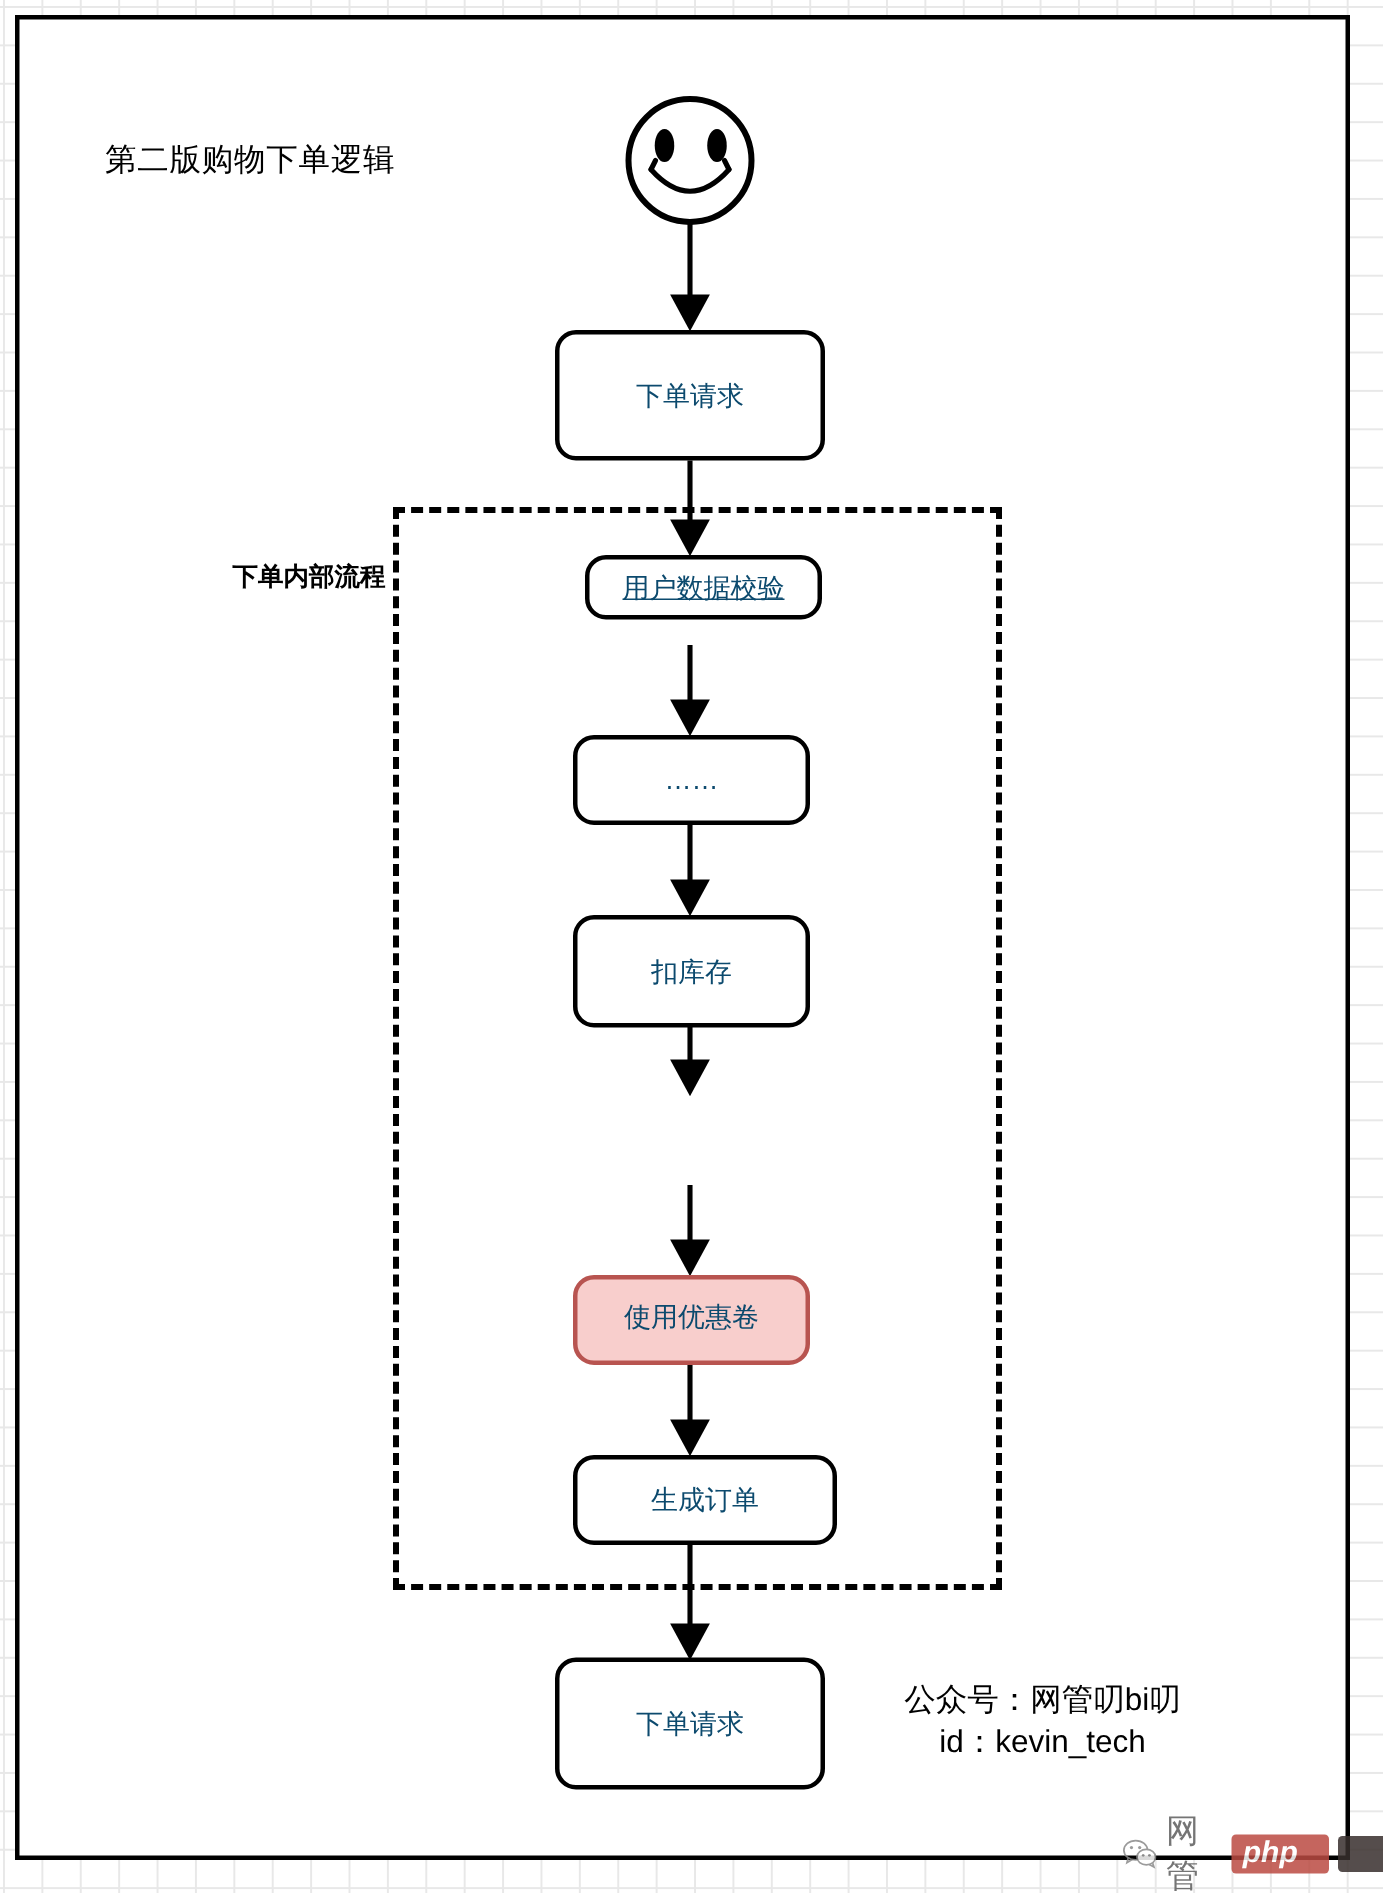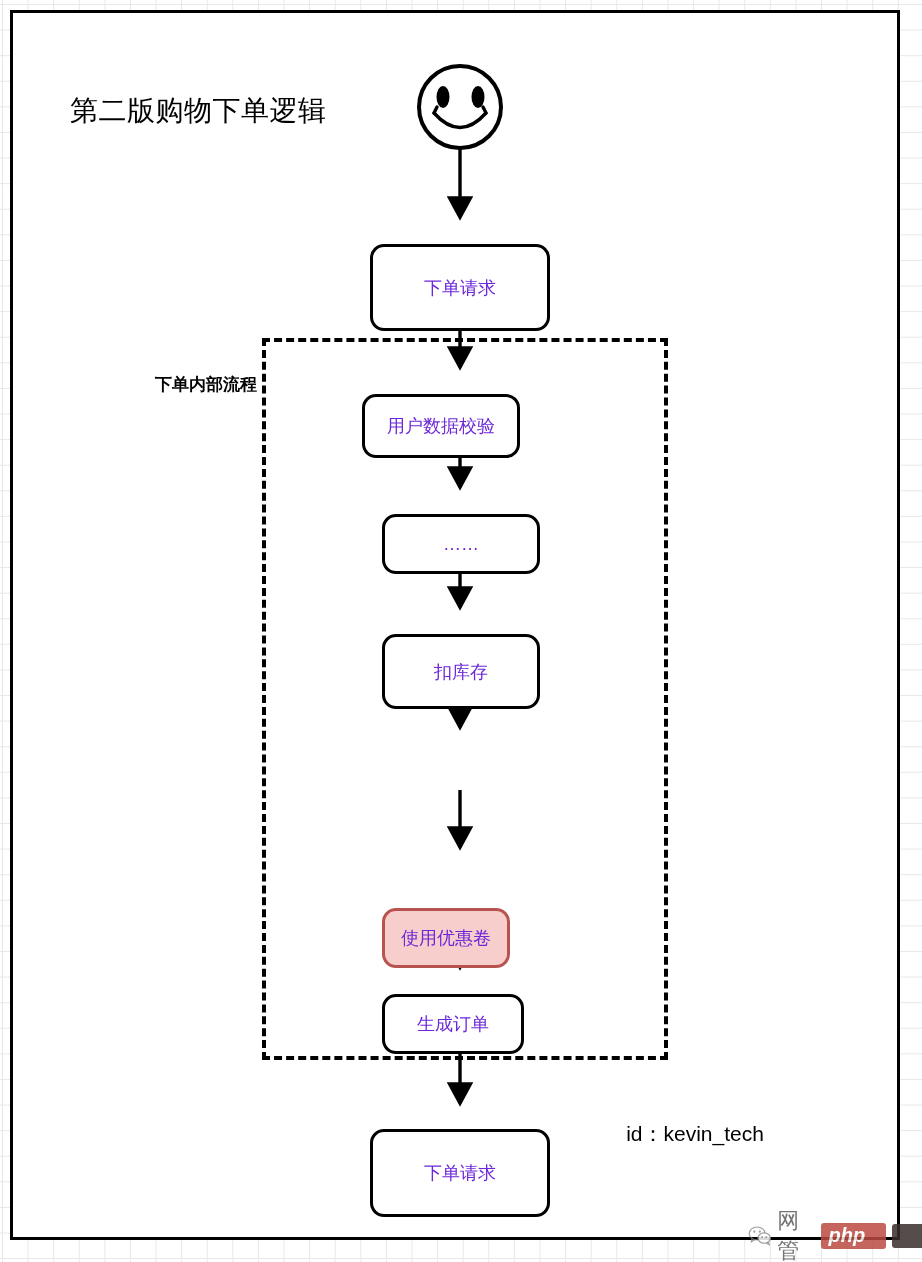--- a/index.html
+++ b/index.html
@@ -30,21 +30,21 @@
     background: #ffffff;
     border: 3px solid #000000;
     box-sizing: border-box;
   }
   .layer { position: absolute; left: 0; top: 0; width: 922px; height: 1262px; pointer-events: none; }
 
   .title-text {
     position: absolute;
     left: 70px;
     top: 92px;
-    font-size: 28px;
+    font-size: 21px;
     color: #000000;
     letter-spacing: 0.5px;
     white-space: nowrap;
   }
   .group-label {
     position: absolute;
     left: 155px;
     top: 373px;
     font-size: 17px;
     color: #000000;
@@ -55,23 +55,22 @@
   .node {
     position: absolute;
     box-sizing: border-box;
     border: 3px solid #000000;
     border-radius: 14px;
     background: #ffffff;
     display: flex;
     align-items: center;
     justify-content: center;
     font-size: 18px;
-    color: #6d28d9;
+    color: #0c4a6e;
     line-height: 1;
-    margin-top: 24px;
   }
   .node.red {
     background: #f8cecc;
     border-color: #b85450;
   }
 
   
   .dashed-box {
     position: absolute;
     left: 262px;
@@ -181,34 +180,35 @@
 
     <line x1="460" y1="790" x2="460" y2="844" stroke="#000000" stroke-width="3.4" marker-end="url(#arrow)"></line>
 
     <line x1="460" y1="910" x2="460" y2="964" stroke="#000000" stroke-width="3.4" marker-end="url(#arrow)"></line>
 
     <line x1="460" y1="1030" x2="460" y2="1100" stroke="#000000" stroke-width="3.4" marker-end="url(#arrow)"></line>
   </svg>
 
   <div class="node" style="left:370px; top:220px; width:180px; height:87px;">下单请求</div>
 
-  <div class="node" style="left:362px; top:370px; width:158px; height:64px;">用户数据校验</div>
+  <div class="node" style="left:390px; top:370px; width:158px; height:43px;text-decoration:underline;">用户数据校验</div>
 
   <div class="node" style="left:382px; top:490px; width:158px; height:60px;">……</div>
 
   <div class="node" style="left:382px; top:610px; width:158px; height:75px;">扣库存</div>
 
 
-  <div class="node red" style="left:382px; top:884px; width:128px; height:60px;">使用优惠卷</div>
-
-  <div class="node" style="left:382px; top:970px; width:142px; height:60px;">生成订单</div>
+  <div class="node red" style="left:382px; top:850px; width:158px; height:60px;font-family:Liberation Mono, monospace;">使用优惠卷</div>
+
+  <div class="node" style="left:382px; top:970px; width:176px; height:60px;">生成订单</div>
 
   <div class="node" style="left:370px; top:1105px; width:180px; height:88px;">下单请求</div>
 
   <div class="footer-note">
+    <div>公众号：网管叨bi叨</div>
     <div>id：kevin_tech</div>
   </div>
 
   <div class="watermark">
     <svg width="28" height="24" viewBox="0 0 28 24">
       <ellipse cx="11" cy="9" rx="9.5" ry="7.8" fill="none" stroke="#8a8a8a" stroke-width="1.4"></ellipse>
       <path d="M5,15 L4,19 L8.5,16.2" fill="none" stroke="#8a8a8a" stroke-width="1.4"></path>
       <circle cx="7.6" cy="6.8" r="1.3" fill="#8a8a8a"></circle>
       <circle cx="14.2" cy="6.8" r="1.3" fill="#8a8a8a"></circle>
       <ellipse cx="19.5" cy="14.5" rx="7.5" ry="6.2" fill="#ffffff" stroke="#8a8a8a" stroke-width="1.4"></ellipse>

